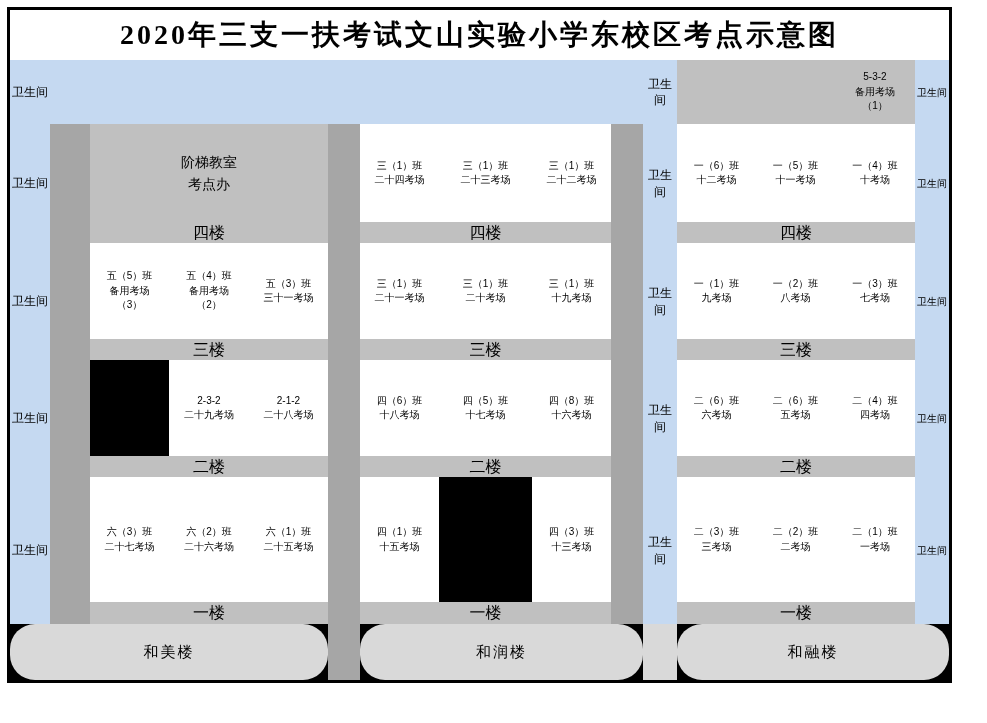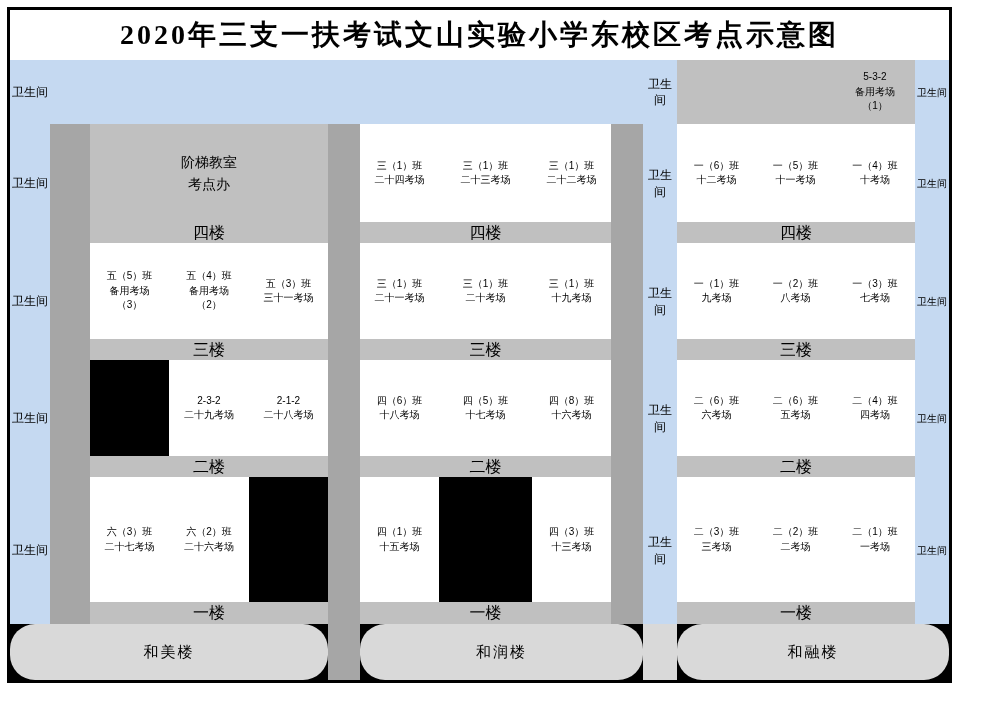--- a/index.html
+++ b/index.html
@@ -89,20 +89,22 @@
     <div class="c room" style="grid-area:7/4/8/5">2-3-2
 二十九考场</div>
     <div class="c room" style="grid-area:7/5/8/6">2-1-2
 二十八考场</div>
     <div class="c band" style="grid-area:8/3/9/6">二楼</div>
 
     <div class="c room" style="grid-area:9/3/10/4">六（3）班
 二十七考场</div>
     <div class="c room" style="grid-area:9/4/10/5">六（2）班
 二十六考场</div>
+    <div class="c room" style="grid-area:9/5/10/6">六（1）班
+二十五考场</div>
     <div class="c band" style="grid-area:10/3/11/6">一楼</div>
 
     <div class="c room" style="grid-area:3/7/4/8">三（1）班
 二十四考场</div>
     <div class="c room" style="grid-area:3/8/4/9">三（1）班
 二十三考场</div>
     <div class="c room" style="grid-area:3/9/4/10">三（1）班
 二十二考场</div>
     <div class="c band" style="grid-area:4/7/5/10">四楼</div>
 

